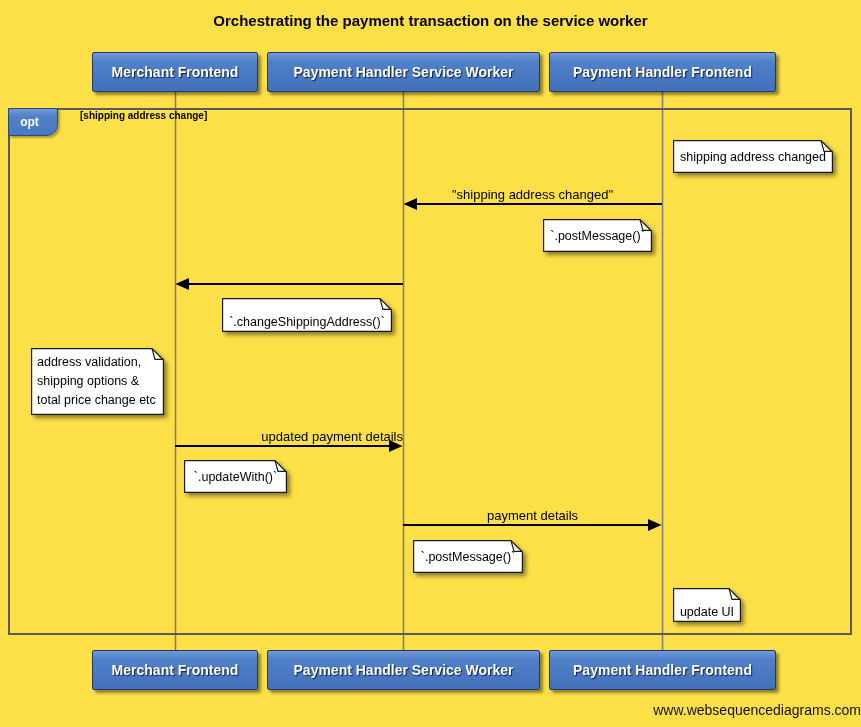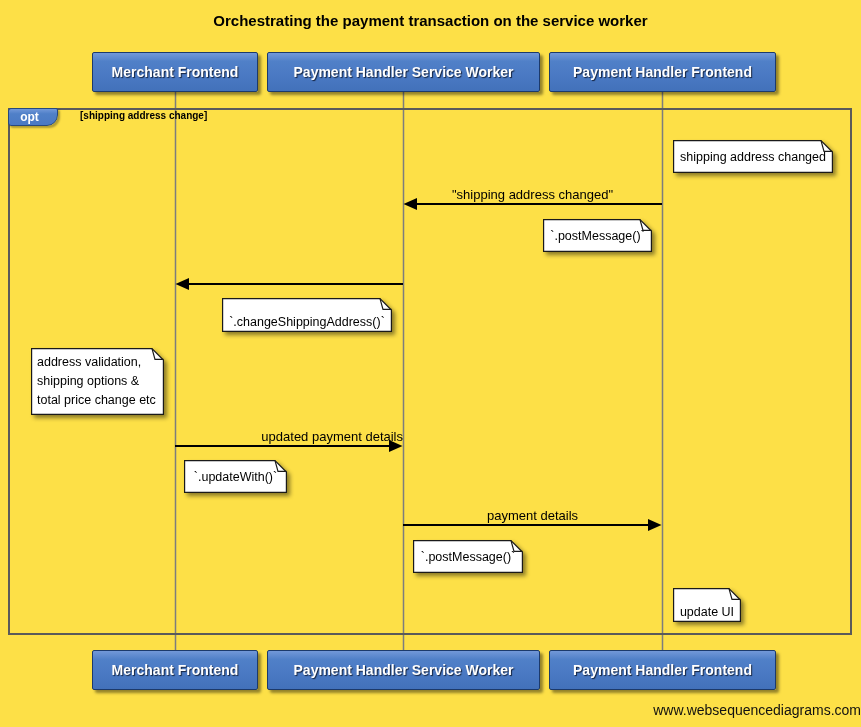--- a/index.html
+++ b/index.html
@@ -10,21 +10,21 @@
   .title {
     position:absolute; left:0; top:12px; width:861px; text-align:center;
     font-size:15px; font-weight:bold; color:#000;
   }
   svg.lines { position:absolute; left:0; top:0; }
   .frame {
     position:absolute; left:8px; top:108px; width:844px; height:527px;
     box-sizing:border-box; border:2px solid #5a5a5a; background:transparent;
   }
   .opt-tab {
-    position:absolute; left:8px; top:108px; width:50px; height:18px;
+    position:absolute; left:8px; top:108px; width:50px; height:28px;
     box-sizing:border-box;
     background:linear-gradient(180deg,#7298d8 0%,#5080c8 30%,#4a79c3 100%);
     border:1px solid #27497e; border-radius:3px 2px 11px 3px;
     display:flex; align-items:center; justify-content:center;
     padding-right:7px; box-shadow:2px 2px 2px rgba(0,0,0,0.3);
     color:#fff; font-size:12px; font-weight:bold;
   }
   .guard {
     position:absolute; left:80px; top:110px;
     font-size:10px; font-weight:bold; color:#000;

